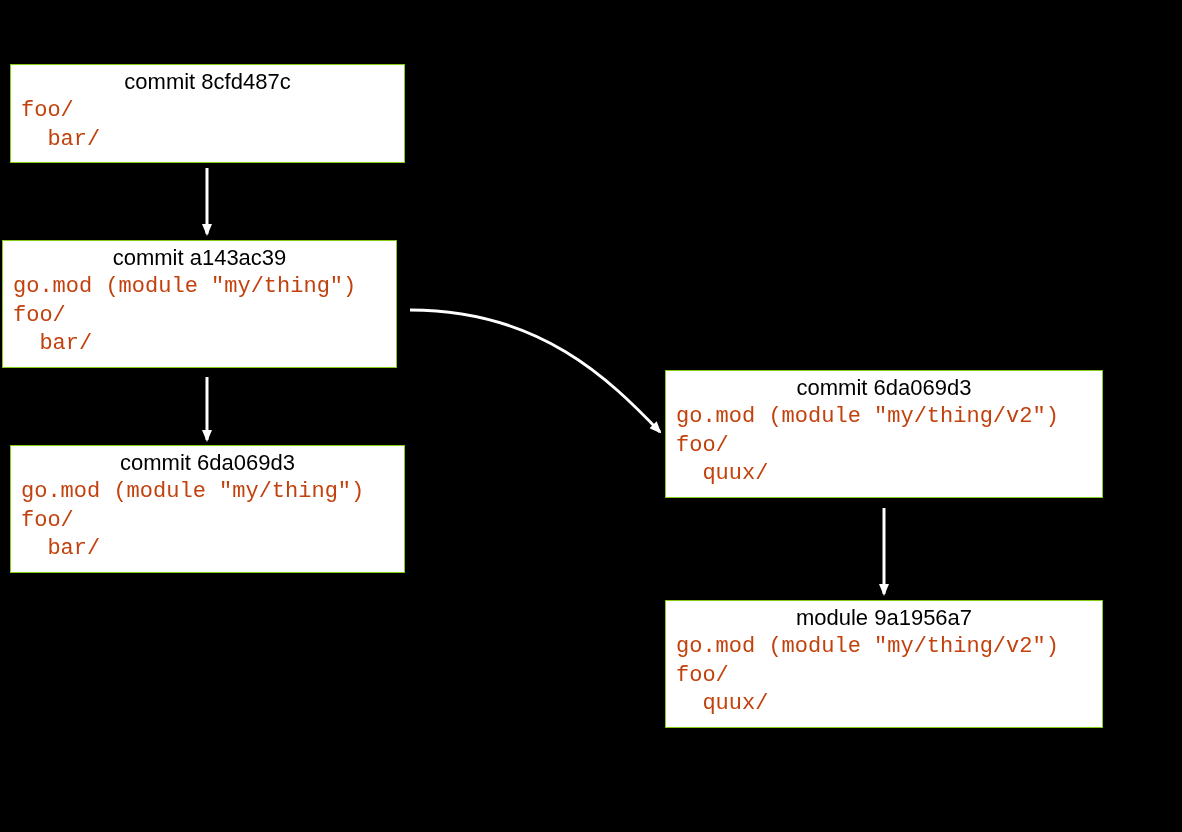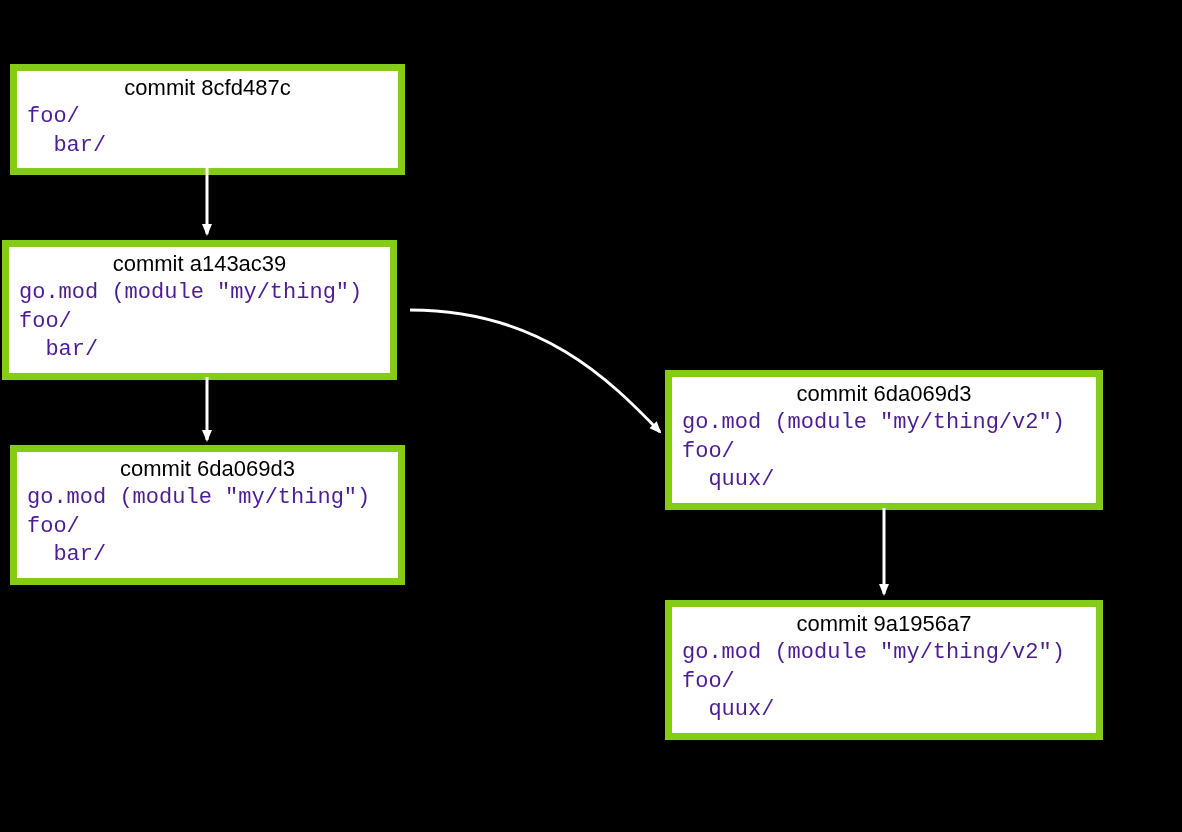--- a/index.html
+++ b/index.html
@@ -6,36 +6,36 @@
   body {
     background: #000;
     width: 1182px;
     height: 832px;
     position: relative;
     font-family: -apple-system, BlinkMacSystemFont, "Segoe UI", Arial, sans-serif;
   }
   .commit-box {
     position: absolute;
     background: #fff;
-    border: 7px solid #84cc16;
+    border: 1px solid #84cc16;
     padding: 4px 10px 8px 10px;
   }
   .commit-header {
     text-align: center;
     font-size: 22px;
     font-weight: 400;
     color: #000;
     margin-bottom: 2px;
     font-family: -apple-system, BlinkMacSystemFont, "Segoe UI", Arial, sans-serif;
   }
   .commit-body {
     font-family: "Menlo", "Consolas", "Courier New", monospace;
     font-size: 22px;
     line-height: 1.3;
-    color: #4c1d95;
+    color: #c2410c;
     white-space: pre;
   }
 </style>
 </head>
 <body>
 
 <div class="commit-box" style="left:10px; top:64px; width:395px;">
   <div class="commit-header">commit 8cfd487c</div>
   <div class="commit-body">foo/
   bar/</div>
@@ -56,21 +56,21 @@
 </div>
 
 <div class="commit-box" style="left:665px; top:370px; width:438px;">
   <div class="commit-header">commit 6da069d3</div>
   <div class="commit-body">go.mod (module "my/thing/v2")
 foo/
   quux/</div>
 </div>
 
 <div class="commit-box" style="left:665px; top:600px; width:438px;">
-  <div class="commit-header">commit 9a1956a7</div>
+  <div class="commit-header">module 9a1956a7</div>
   <div class="commit-body">go.mod (module "my/thing/v2")
 foo/
   quux/</div>
 </div>
 
 <svg width="1182" height="832" style="position:absolute; left:0; top:0; pointer-events:none;">
   <defs>
     <marker id="arrowhead" markerWidth="12" markerHeight="10" refX="10" refY="5" orient="auto" markerUnits="userSpaceOnUse">
       <polygon points="0 0, 12 5, 0 10" fill="#ffffff"></polygon>
     </marker>

